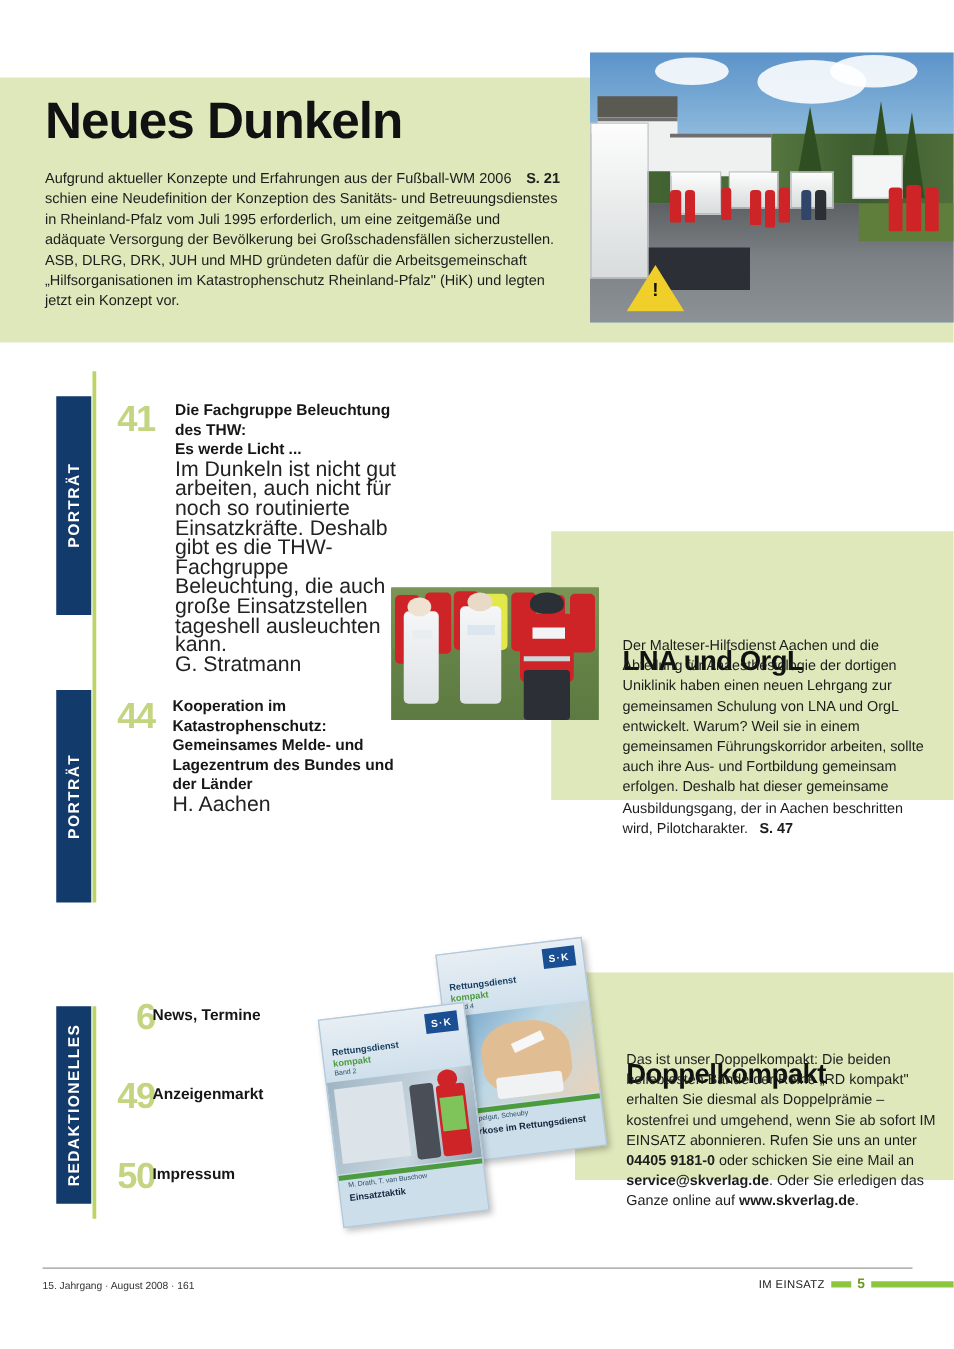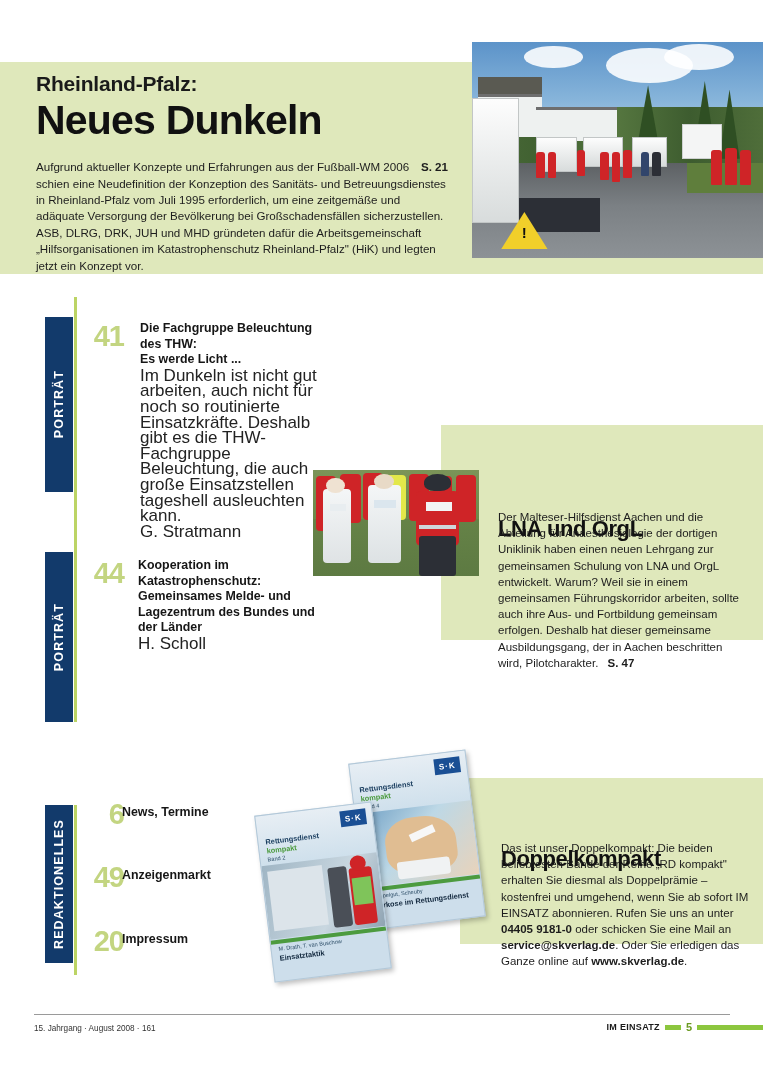--- a/index.html
+++ b/index.html
@@ -141,21 +141,21 @@
     background: #9a9a9a;
   }
   .footer-left {
     position: absolute; left: 34px; top: 1024px;
     font-size: 8.2px; color: #333;
   }
   .footer-right {
     position: absolute; right: 0; top: 1021px;
     display: flex; align-items: center; gap: 5px;
   }
-  .footer-mag { font-size: 9px; font-weight: bold; color: #1a1a1a; letter-spacing: .3px; margin-left: 19px; }
+  .footer-mag { font-size: 9px; font-weight: normal; color: #1a1a1a; letter-spacing: .3px; margin-left: 19px; }
   .footer-dash { width: 16px; height: 5px; background: #8cc63e; }
   .footer-pg { font-size: 11px; font-weight: bold; color: #6b9a22; }
   .footer-bar { width: 66px; height: 5px; background: #8cc63e; }
 </style>
 </head>
 <body>
 
 <div class="page">
 
   <div class="hero-band"></div>
@@ -188,21 +188,20 @@
     <div class="ph person blue" style="left:58%;top:51%;width:3%;height:11%;"></div>
     <div class="ph person dark" style="left:62%;top:51%;width:3%;height:11%;"></div>
     <div class="ph person red" style="left:82%;top:50%;width:4%;height:16%;"></div>
     <div class="ph person red" style="left:87%;top:49%;width:4%;height:17%;"></div>
     <div class="ph person red" style="left:92%;top:50%;width:4%;height:16%;"></div>
     <div class="ph dark" style="left:16%;top:72%;width:28%;height:16%;"></div>
     <div class="ph warnsign" style="left:10%;top:78%;width:16%;height:18%;"></div>
   </div>
 
   <div class="hero-text">
-    <div class="hero-kicker">Rheinland-Pfalz:</div>
     <div class="hero-title">Neues Dunkeln</div>
     <div class="hero-body">
       <span class="pageref">S. 21</span><span>Aufgrund aktueller Konzepte und Erfahrungen aus der Fußball-WM 2006 schien eine Neudefinition der Konzeption des Sanitäts- und Betreuungsdienstes in Rheinland-Pfalz vom Juli 1995 erforderlich, um eine zeitgemäße und adäquate Versorgung der Bevölkerung bei Großschadensfällen sicherzustellen. ASB, DLRG, DRK, JUH und MHD gründeten dafür die Arbeitsgemeinschaft „Hilfsorganisationen im Katastrophenschutz Rheinland-Pfalz" (HiK) und legten jetzt ein Konzept vor.</span>
     </div>
   </div>
 
   <div class="rail-line" style="top:297px;height:425px;"></div>
   <div class="rail-line" style="top:805px;height:170px;"></div>
 
   <div class="tab" style="top:317px;height:175px;">
@@ -222,31 +221,31 @@
 Es werde Licht ...</div>
       <div class="entry-desc">Im Dunkeln ist nicht gut arbeiten, auch nicht für noch so routinierte Einsatzkräfte. Deshalb gibt es die THW-Fachgruppe Beleuchtung, die auch große Einsatzstellen tageshell ausleuchten kann.</div>
       <div class="entry-desc">G. Stratmann</div>
     </div>
   </div>
 
   <div class="entry">
     <div class="entry-num" style="left:84px;top:557px;">44</div>
     <div class="entry-body" style="left:138px;top:558px;">
       <div class="entry-head">Kooperation im Katastrophenschutz: Gemeinsames Melde- und Lagezentrum des Bundes und der Länder</div>
-      <div class="entry-desc">H. Scholl</div>
+      <div class="entry-desc">H. Aachen</div>
     </div>
   </div>
 
   <div class="simple-num" style="left:84px;top:798px;">6</div>
   <div class="simple-label" style="left:122px;top:805px;">News, Termine</div>
 
   <div class="simple-num" style="left:84px;top:861px;">49</div>
   <div class="simple-label" style="left:122px;top:868px;">Anzeigenmarkt</div>
 
-  <div class="simple-num" style="left:84px;top:925px;">20</div>
+  <div class="simple-num" style="left:84px;top:925px;">50</div>
   <div class="simple-label" style="left:122px;top:932px;">Impressum</div>
 
   <div class="feature" style="left:441px;top:425px;width:322px;height:215px;">
     <div class="feature-title" style="position:absolute;left:57px;top:43px;">LNA und OrgL</div>
     <div class="feature-body" style="position:absolute;left:57px;top:84px;width:246px;">
       <span>Der Malteser-Hilfsdienst Aachen und die Abteilung für Anaesthesiologie der dortigen Uniklinik haben einen neuen Lehrgang zur gemeinsamen Schulung von LNA und OrgL entwickelt. Warum? Weil sie in einem gemeinsamen Führungskorridor arbeiten, sollte auch ihre Aus- und Fortbildung gemeinsam erfolgen. Deshalb hat dieser gemeinsame Ausbildungsgang, der in Aachen beschritten wird, Pilotcharakter.</span>
       <span class="pageref" style="margin-left:6px;">S. 47</span>
     </div>
   </div>
 

